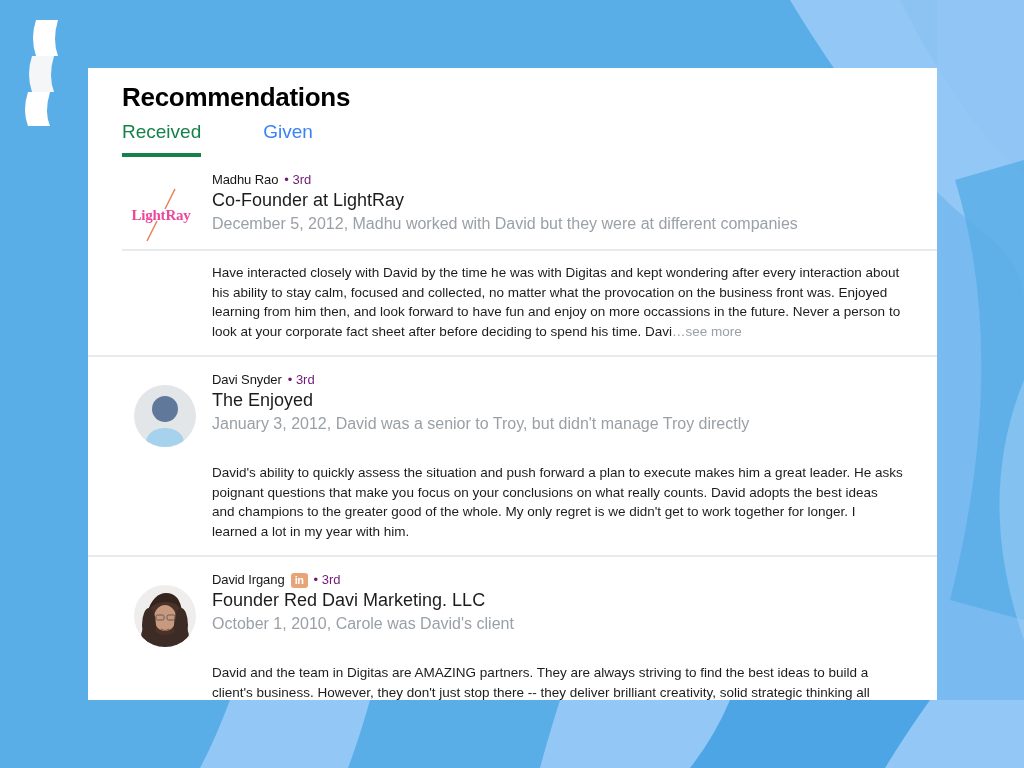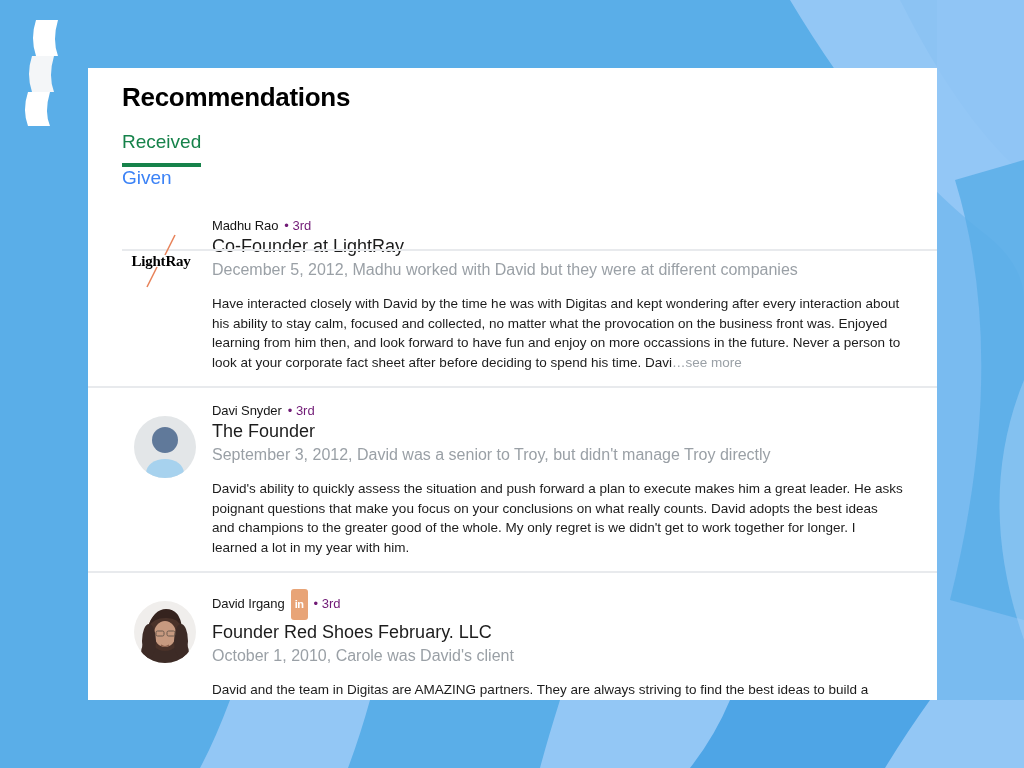--- a/index.html
+++ b/index.html
@@ -50,23 +50,22 @@
     font-weight: bold;
     color: #000000;
     letter-spacing: -0.3px;
     padding-top: 14px;
   }
 
   
   #tabs {
     display: flex;
     align-items: flex-start;
-    margin-top: 18px;
+    margin-top: 8px;
     position: relative;
-    flex-direction: column;
   }
   .tab {
     font-size: 19px;
     padding: 0 0 14px 0;
     margin-right: 62px;
     color: #3b82f6;
     position: relative;
     cursor: pointer;
     white-space: nowrap;
   }
@@ -129,31 +128,31 @@
   }
   .rec-meta {
     font-size: 16px;
     color: #9aa0a6;
     margin-top: 4px;
   }
   .rec-text {
     font-size: 13.5px;
     color: #1c1c1c;
     line-height: 1.45;
-    margin-top: 15px;
+    margin-top: 30px;
   }
   .see-more { color: #9aa0a6; }
 
   
   .in-badge {
     display: inline-flex;
     align-items: center;
     justify-content: center;
     width: 17px;
-    height: 31px;
+    height: 15px;
     border-radius: 3px;
     background: #e8a477;
     color: #ffffff;
     font-size: 11px;
     font-weight: bold;
     line-height: 1;
     letter-spacing: -0.5px;
     font-family: "Liberation Sans", sans-serif;
   }
 
@@ -164,21 +163,21 @@
     position: relative;
   }
   .lightray-word {
     position: absolute;
     left: 0; right: 8px;
     top: 22px;
     text-align: center;
     font-family: "Liberation Serif", serif;
     font-weight: bold;
     font-size: 15px;
-    color: #000000;
+    color: #ec4899;
     letter-spacing: -0.2px;
   }
 </style>
 </head>
 <body>
 
 <svg id="bg-layer" viewBox="0 0 1024 768" preserveAspectRatio="none">
   <rect x="0" y="0" width="1024" height="768" fill="#5aaee8"></rect>
 
   <path d="M 1024 0 L 790 0 Q 880 150 980 230 Q 1024 262 1024 300 Z" fill="#93c7f5"></path>
@@ -248,22 +247,22 @@
           <circle cx="31" cy="24" r="13" fill="#60799a"></circle>
           <ellipse cx="31" cy="57" rx="19" ry="14" fill="#a7d2ee"></ellipse>
         </g>
       </svg>
     </div>
     <div class="rec-body">
       <div class="rec-nameline">
         <span class="rec-name">Davi Snyder</span>
         <span class="rec-degree">• 3rd</span>
       </div>
-      <div class="rec-title">The Founder</div>
-      <div class="rec-meta">September 3, 2012, David was a senior to Troy, but didn't manage Troy directly</div>
+      <div class="rec-title">The Enjoyed</div>
+      <div class="rec-meta">January 3, 2012, David was a senior to Troy, but didn't manage Troy directly</div>
       <div class="rec-text">
         <span>David's ability to quickly assess the situation and push forward a plan to execute makes him a great leader. He asks poignant questions that make you focus on your conclusions on what really counts. David adopts the best ideas and champions to the greater good of the whole. My only regret is we didn't get to work together for longer. I learned a lot in my year with him.</span>
       </div>
     </div>
   </div>
 
   <div class="rec">
     <div class="rec-avatar">
       <svg width="62" height="62" viewBox="0 0 62 62">
         <clipPath id="clip-av3">
@@ -282,21 +281,21 @@
           <path d="M 27 44 Q 31 47 35 44" stroke="#8a5f4c" stroke-width="1.2" fill="none"></path>
         </g>
       </svg>
     </div>
     <div class="rec-body">
       <div class="rec-nameline">
         <span class="rec-name">David Irgang</span>
         <span class="in-badge">in</span>
         <span class="rec-degree">• 3rd</span>
       </div>
-      <div class="rec-title">Founder Red Shoes February. LLC</div>
+      <div class="rec-title">Founder Red Davi Marketing. LLC</div>
       <div class="rec-meta">October 1, 2010, Carole was David's client</div>
       <div class="rec-text">
         <span>David and the team in Digitas are AMAZING partners. They are always striving to find the best ideas to build a client's business. However, they don't just stop there -- they deliver brilliant creativity, solid strategic thinking all grounded in a deep understanding of business needs. And the best part is that they couldn't be friendlier and nicer in the process. The consummate professionals who know how to deliver EXCELLENCE! I</span><span class="see-more">…see more</span>
       </div>
     </div>
   </div>
 
 </div>
 
 </body></html>

